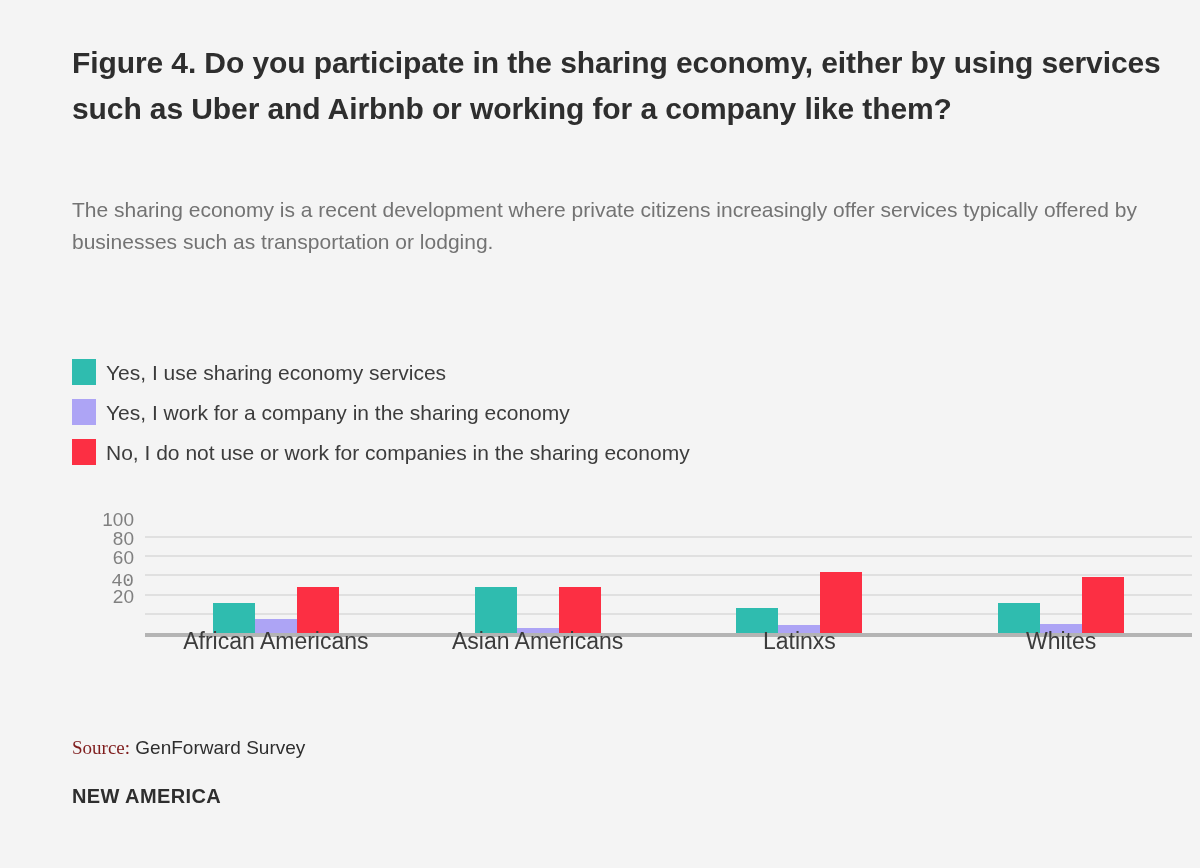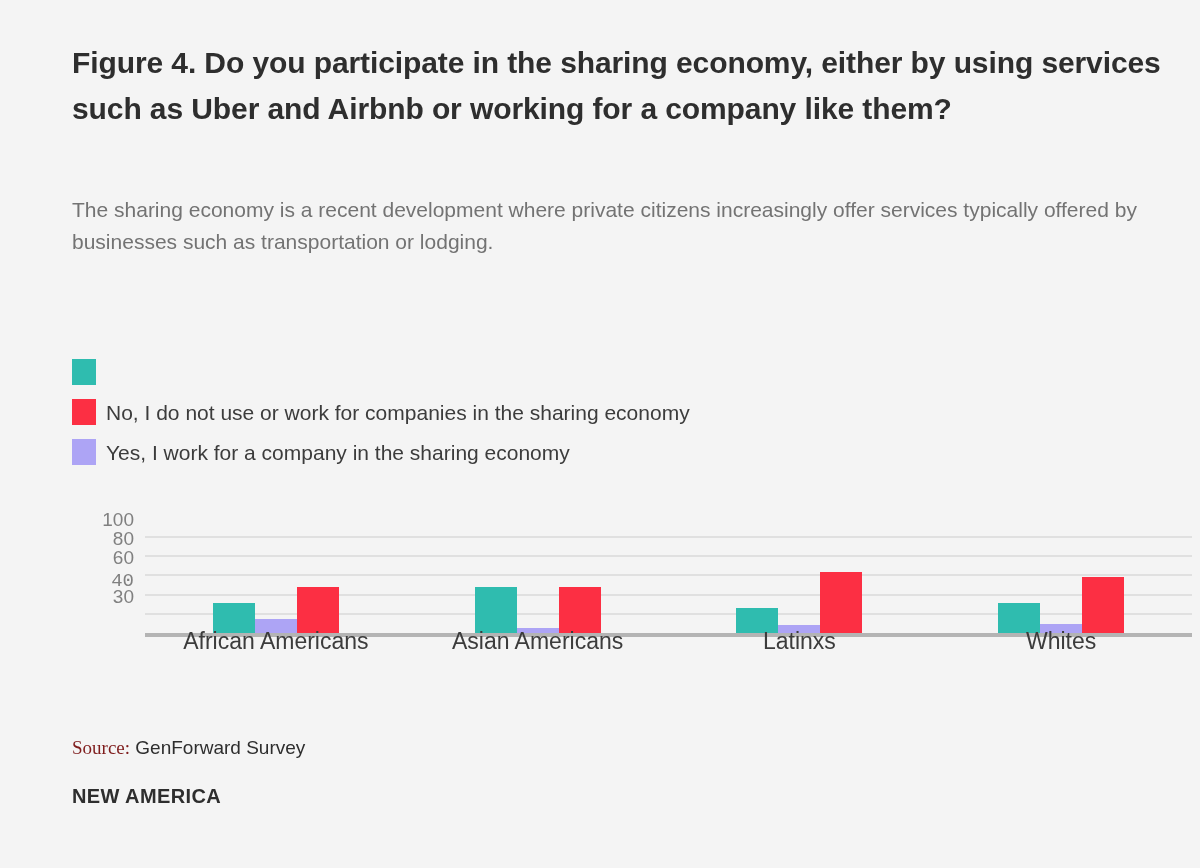--- a/index.html
+++ b/index.html
@@ -178,46 +178,47 @@
 
 <div class="figure">
 
   <div class="title">Figure 4. Do you participate in the sharing economy, either by using services such as Uber and Airbnb or working for a company like them?</div>
 
   <div class="subtitle">The sharing economy is a recent development where private citizens increasingly offer services typically offered by businesses such as transportation or lodging.</div>
 
   <div class="legend">
     <div class="legend-row">
       <span class="legend-swatch" style="background:#2fbcaf"></span>
+      <span class="legend-label">Yes, I use sharing economy services</span>
+    </div>
+    <div class="legend-row">
+      <span class="legend-swatch" style="background:#ada4f5"></span>
+      <span class="legend-label">Yes, I work for a company in the sharing economy</span>
     </div>
     <div class="legend-row">
       <span class="legend-swatch" style="background:#fc2f43"></span>
       <span class="legend-label">No, I do not use or work for companies in the sharing economy</span>
-    </div>
-    <div class="legend-row">
-      <span class="legend-swatch" style="background:#ada4f5"></span>
-      <span class="legend-label">Yes, I work for a company in the sharing economy</span>
     </div>
   </div>
 
   <div class="chart">
     <div class="plot">
       <div id="gridlines">
           <div class="gridline" style="bottom: 96px; background: rgb(224, 224, 224);"></div>
           <div class="gridline" style="bottom: 76.8px; background: rgb(224, 224, 224);"></div>
           <div class="gridline" style="bottom: 57.6px; background: rgb(224, 224, 224);"></div>
           <div class="gridline" style="bottom: 38.4px; background: rgb(224, 224, 224);"></div>
           <div class="gridline" style="bottom: 19.2px; background: rgb(224, 224, 224);"></div>
         </div>
       <div id="yticks">
           <div class="ytick" style="bottom: 96px; color: rgb(128, 128, 128);">100</div>
           <div class="ytick" style="bottom: 76.8px; color: rgb(128, 128, 128);">80</div>
           <div class="ytick" style="bottom: 57.6px; color: rgb(128, 128, 128);">60</div>
           <div class="ytick" style="bottom: 34px; color: rgb(128, 128, 128); font-family: Liberation Mono, monospace;">40</div>
-          <div class="ytick" style="bottom: 19.2px; color: rgb(128, 128, 128);">30</div>
+          <div class="ytick" style="bottom: 19.2px; color: rgb(128, 128, 128);">20</div>
         </div>
       <div class="bars-layer" id="bars-layer">
           <div class="group" style="left: 67.875px; width: 126px;">
             <div class="bar" title="Yes, I use sharing economy services — African Americans: 32" style="left: 0px; width: 42px; height: 30.72px; background: rgb(47, 188, 175);"></div>
             <div class="bar" title="Yes, I work for a company in the sharing economy — African Americans: 16" style="left: 42px; width: 42px; height: 15.36px; background: rgb(173, 164, 245);"></div>
             <div class="bar" title="No, I do not use or work for companies in the sharing economy — African Americans: 49" style="left: 84px; width: 42px; height: 47.04px; background: rgb(252, 47, 67);"></div>
           </div>
           <div class="group" style="left: 329.625px; width: 126px;">
             <div class="bar" title="Yes, I use sharing economy services — Asian Americans: 49" style="left: 0px; width: 42px; height: 47.04px; background: rgb(47, 188, 175);"></div>
             <div class="bar" title="Yes, I work for a company in the sharing economy — Asian Americans: 6" style="left: 42px; width: 42px; height: 5.76px; background: rgb(173, 164, 245);"></div>

